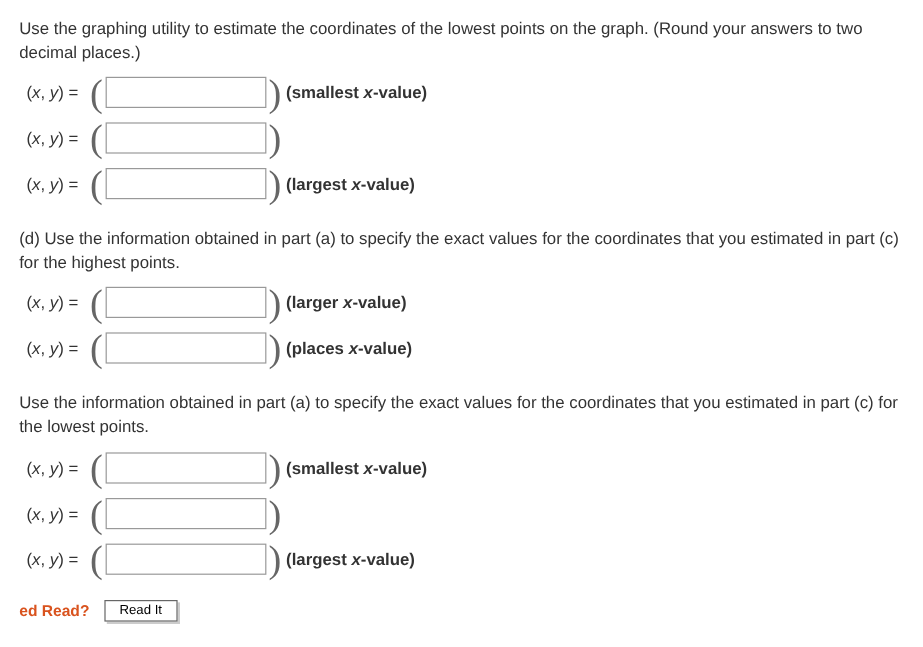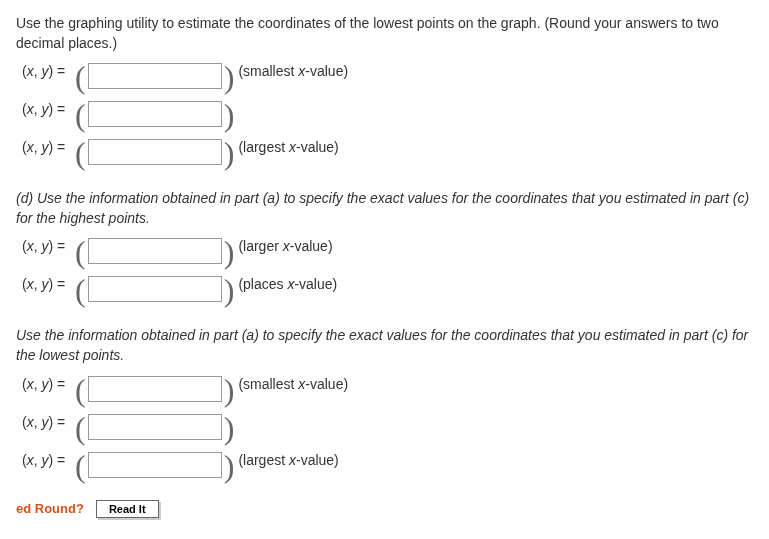--- a/index.html
+++ b/index.html
@@ -10,21 +10,21 @@
       padding: 14px 16px;
       width: 769px;
       box-sizing: border-box;
     }
     .question-text {
       margin-bottom: 10px;
       line-height: 1.4;
     }
     .input-row {
       display: flex;
-      align-items: flex-start;
+      align-items: center;
       margin-bottom: 10px;
       padding-left: 6px;
     }
     .xy-label {
       margin-right: 6px;
       white-space: nowrap;
     }
     .italic {
       font-style: italic;
     }
@@ -38,40 +38,40 @@
     .answer-input {
       width: 126px;
       height: 22px;
       border: 1px solid #999;
       font-size: 14px;
       padding: 1px 3px;
       margin: 0 2px;
     }
     .hint-text {
       margin-left: 4px;
+      font-weight: bold;
     }
     .section-gap {
       margin-top: 22px;
-      font-style: italic;
     }
     .help-row {
       margin-top: 20px;
       display: flex;
       align-items: center;
     }
     .help-label {
       color: #d9531e;
       font-weight: bold;
       font-size: 13px;
       margin-right: 12px;
     }
     .read-it-btn {
       font-family: Arial, sans-serif;
       font-size: 11px;
-      font-weight: bold;
+      font-weight: normal;
       background: #fff;
       border: 1px solid #666;
       box-shadow: 2px 2px 0 #ccc;
       padding: 2px 12px;
       cursor: pointer;
     }
   </style>
 </head>
 <body>
 
@@ -139,15 +139,15 @@
 
 <div class="input-row">
   <span class="xy-label"><span>(</span><span class="italic">x</span><span>, </span><span class="italic">y</span><span>)&nbsp;=&nbsp;</span></span>
   <span class="paren">(</span>
   <input type="text" class="answer-input" style="">
   <span class="paren">)</span>
   <span class="hint-text"><span>(largest </span><span class="italic">x</span><span>-value)</span></span>
 </div>
 
 <div class="help-row">
-  <span class="help-label">ed Round?</span>
+  <span class="help-label">ed Read?</span>
   <button class="read-it-btn">Read It</button>
 </div>
 
 </body></html>

